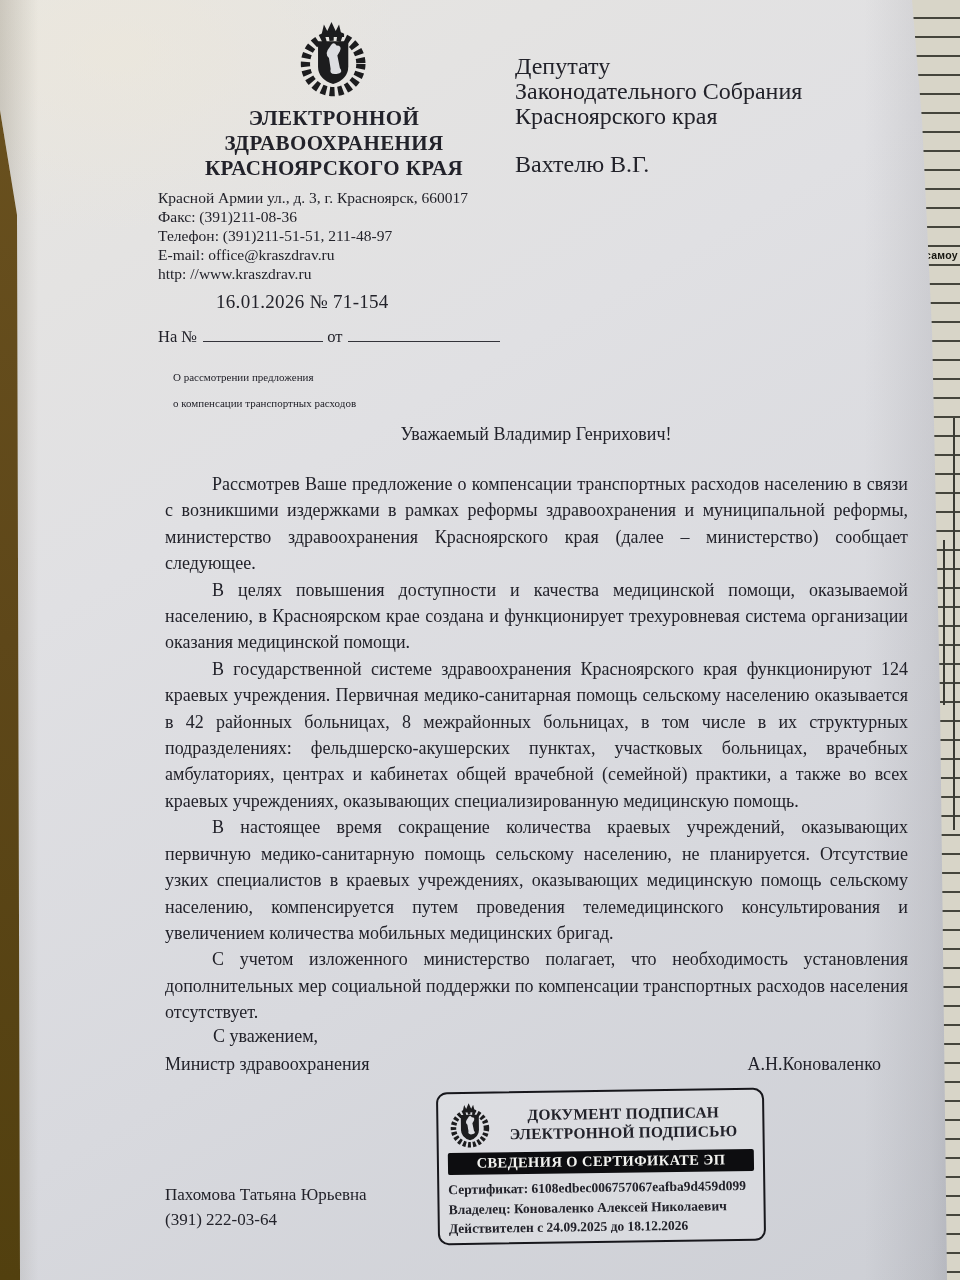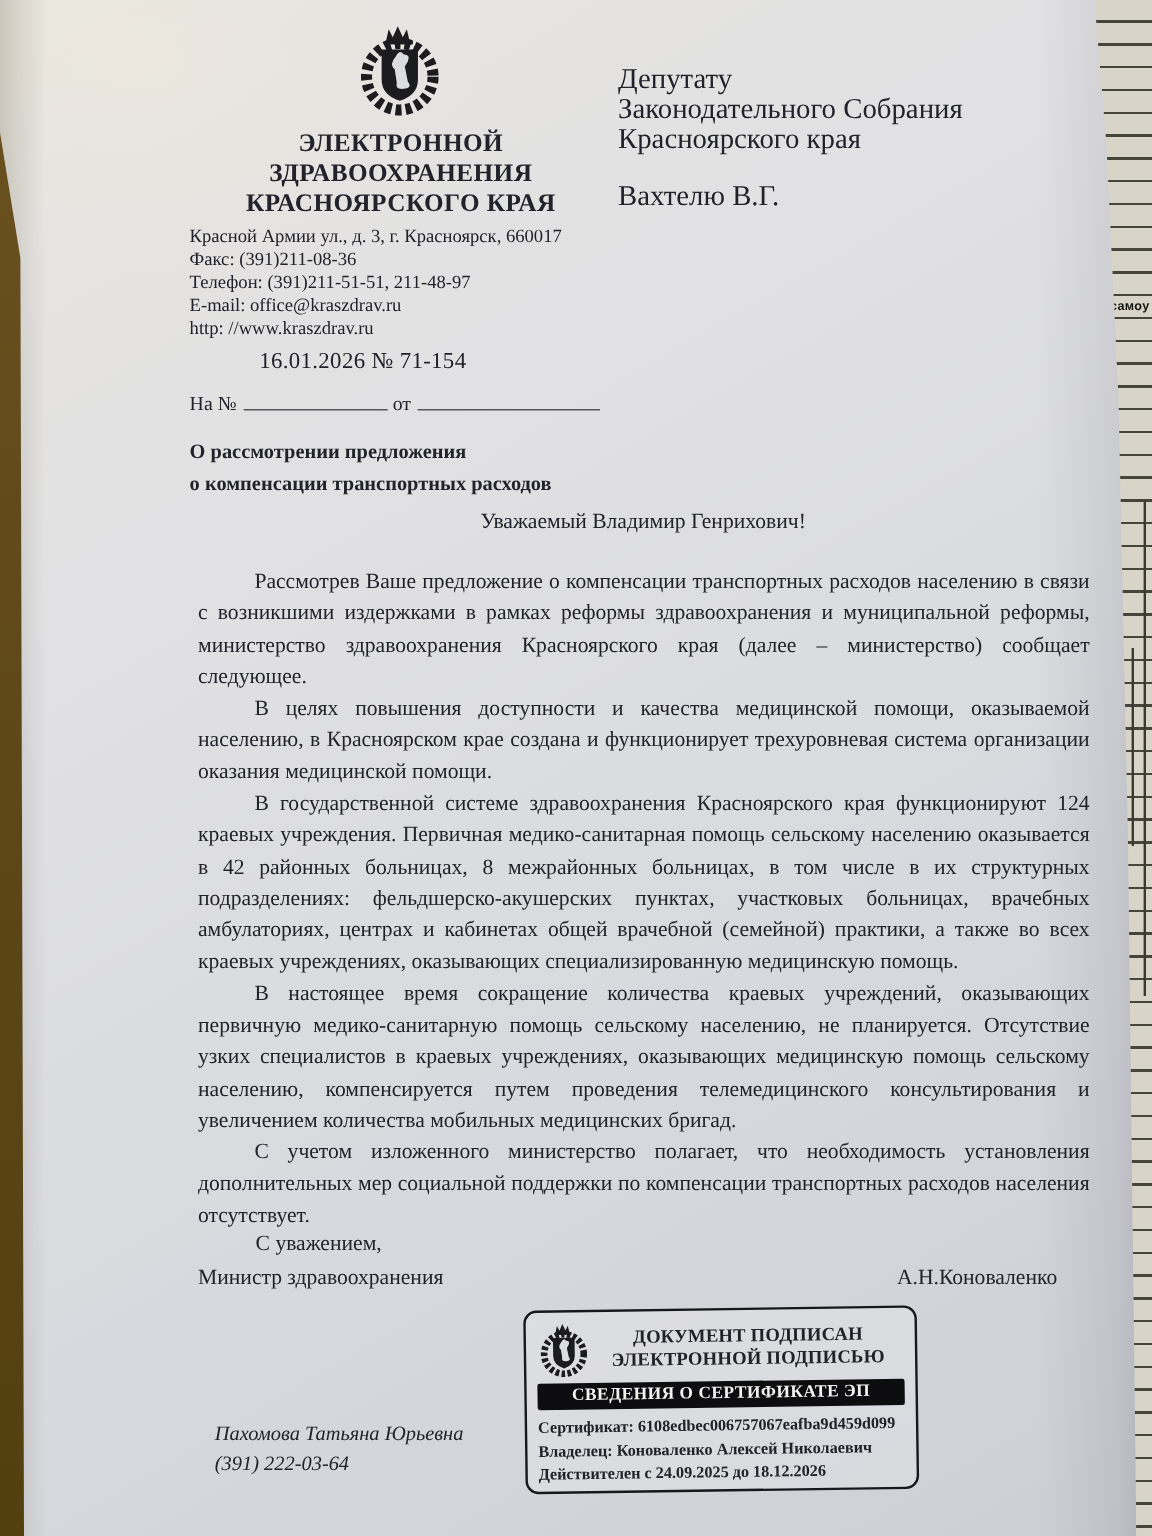--- a/index.html
+++ b/index.html
@@ -37,21 +37,21 @@
   
   .letterhead{left:150px;top:16px;width:368px;text-align:center;}
   .crest-big{width:76px;height:84px;display:inline-block;}
   .ministry{font-size:21px;font-weight:700;line-height:25px;letter-spacing:.4px;margin-top:2px;}
   .addr-block{left:158px;top:188px;font-size:15.5px;line-height:19px;text-align:left;}
   .ref-line{left:216px;top:291px;font-size:19px;letter-spacing:.3px;}
   .reply-line{left:158px;top:327px;font-size:16.5px;}
   .blank{display:inline-block;border-bottom:1.6px solid #33333a;height:14px;vertical-align:baseline;}
   .blank-1{width:120px;margin-left:6px;}
   .blank-2{width:152px;margin-left:6px;}
-  .subject{left:158px;top:364px;font-size:17px;line-height:26px;font-weight:bold;}
+  .subject{left:173px;top:364px;font-size:11px;line-height:26px;}
   .addressee{left:515px;top:54px;font-size:24px;line-height:25px;}
   .addressee .addr-name{margin-top:23px;}
   .salutation{left:165px;top:424px;width:742px;text-align:center;font-size:18px;}
   .body-text{left:165px;top:471px;width:743px;font-size:18px;line-height:26.4px;text-align:justify;}
   .body-text p{margin:0;text-indent:47px;}
   .regards{left:213px;top:1026px;font-size:18px;}
   .sign-row{left:165px;top:1054px;width:716px;display:flex;justify-content:space-between;font-size:18px;}
   
   .stamp{
     left:437px;top:1090px;width:328px;height:153px;box-sizing:border-box;
@@ -59,21 +59,21 @@
     transform:rotate(-0.8deg);background:rgba(242,242,244,.25);
   }
   .stamp-head{display:flex;align-items:center;}
   .crest-small{width:46px;height:50px;flex:0 0 auto;}
   .stamp-title{flex:1;text-align:center;font-size:15.5px;font-weight:700;line-height:19px;letter-spacing:.2px;}
   .stamp-bar{
     margin-top:3px;background:#0d0d10;color:#f2f2ef;font-size:14.5px;font-weight:700;
     text-align:center;padding:2px 0 3px 0;border-radius:2px;letter-spacing:.4px;
   }
   .stamp-details{margin-top:5px;font-size:13.5px;font-weight:700;line-height:19.5px;text-align:left;}
-  .executor{left:179px;top:1182px;font-size:17px;line-height:25px;font-style:italic;}
+  .executor{left:165px;top:1182px;font-size:17px;line-height:25px;}
 </style>
 </head>
 <body>
 
 <svg width="0" height="0" style="position:absolute">
   <symbol id="crest" viewBox="0 0 90 100">
     <path d="M33 10 l4 8 5 -11 5 11 4 -8 3 13 h-24 z" fill="#1c1c1e"></path>
     <rect x="31" y="21" width="26" height="4" fill="#1c1c1e"></rect>
     <circle cx="44" cy="57" r="33" fill="none" stroke="#1c1c1e" stroke-width="11" stroke-dasharray="6 4"></circle>
     <path d="M26 30 h36 v30 q0 15 -18 21 q-18 -6 -18 -21 z" fill="#1c1c1e"></path>

